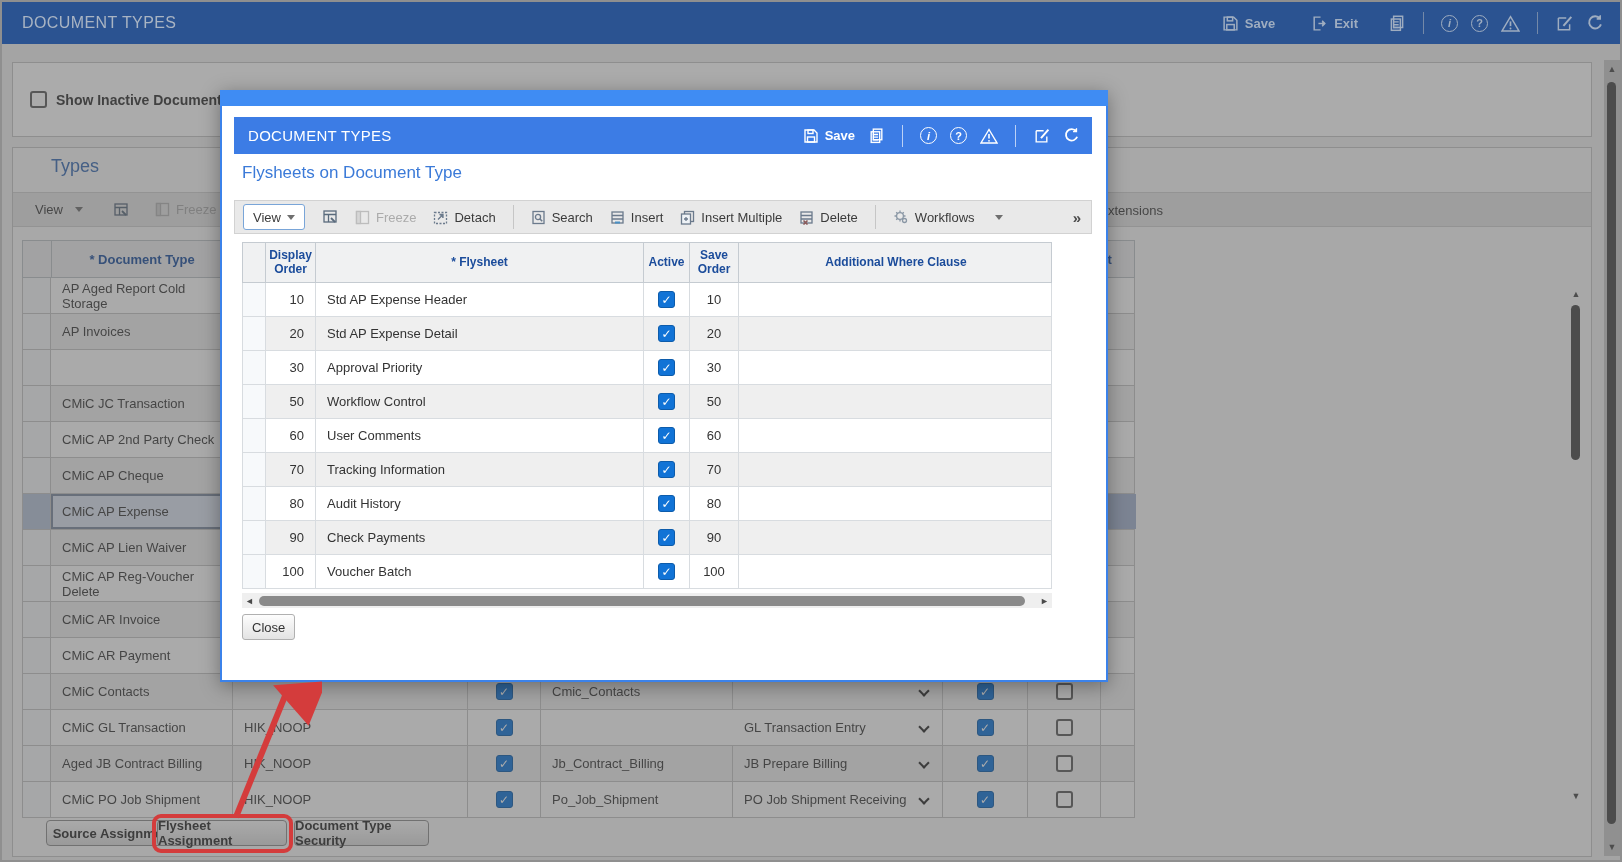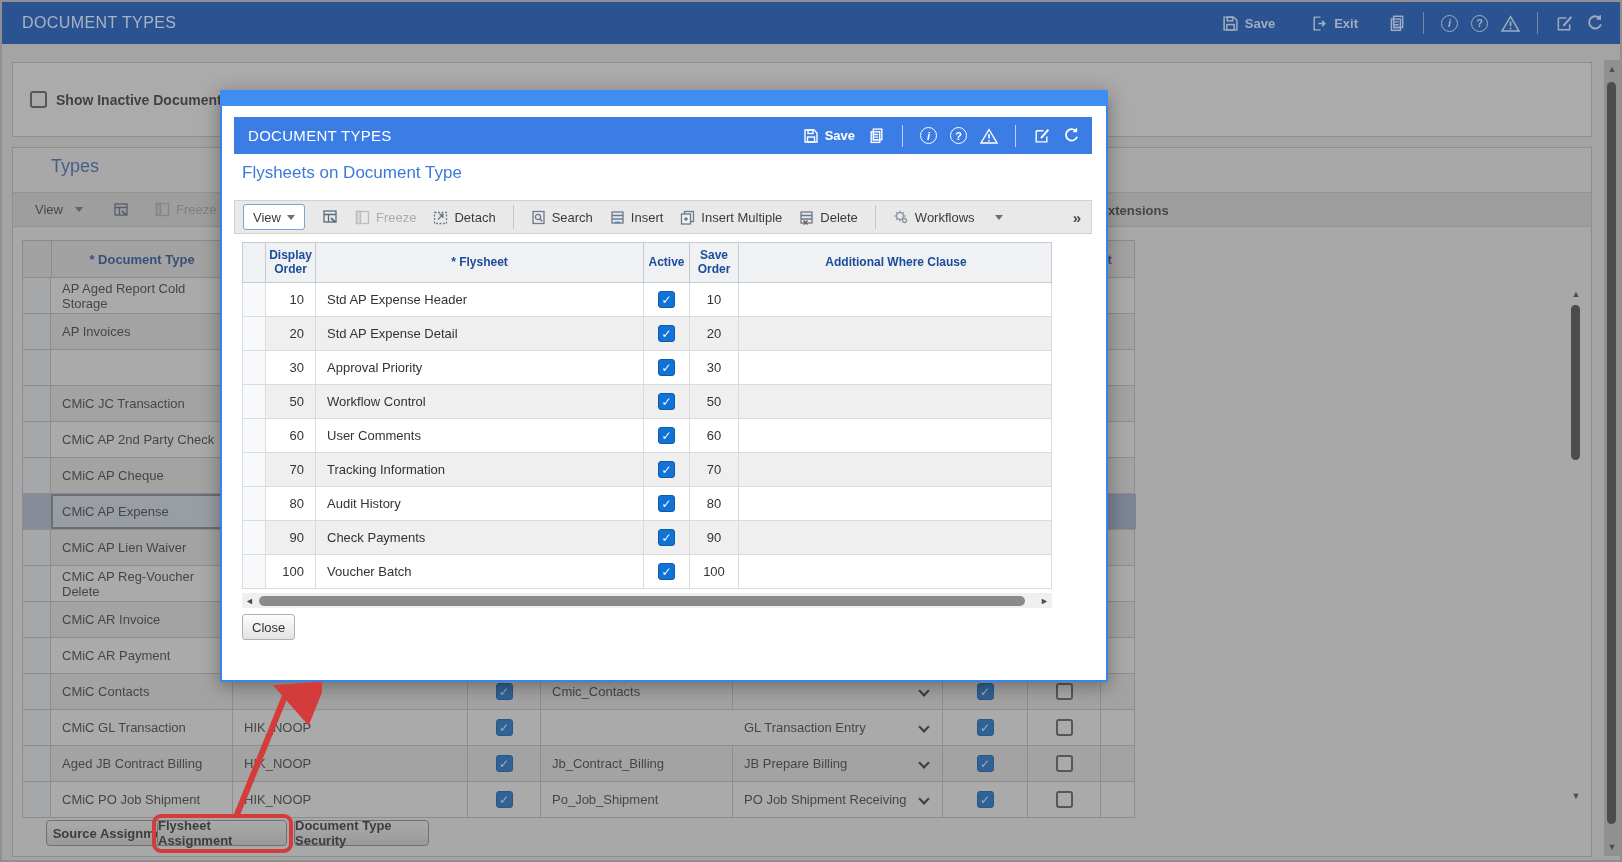--- a/index.html
+++ b/index.html
@@ -25,21 +25,21 @@
   .cb.on{background:#1173d6;border:1px solid #0d5cab;color:#fff;font-size:12px;font-weight:bold;line-height:16px;text-align:center;}
   .cb.on::after{content:"✓";}
   .p1 .cb{position:absolute;left:17px;top:28px;}
   .p1-label{position:absolute;left:43px;top:29px;font-size:14px;font-weight:bold;color:#333;}
   .p2{left:10px;top:103px;width:1580px;height:710px;background:#f7f7f7;}
   .types-h{position:absolute;left:30px;top:112px;font-size:18px;color:#3a6cb4;margin-left:19px;}
   .bg-toolbar{position:absolute;left:11px;top:148px;width:1578px;height:35px;background:#e4e4e4;border-top:1px solid #d0d0d0;border-bottom:1px solid #cfcfcf;display:flex;align-items:center;color:#3d3d3d;font-size:13px;}
   .caret{display:inline-block;width:0;height:0;border-left:4px solid transparent;border-right:4px solid transparent;border-top:5px solid #6f6f6f;margin-left:6px;vertical-align:middle;}
   .tb-item{display:flex;align-items:center;gap:6px;margin-left:22px;cursor:pointer;}
   .tb-item.dis{color:#ababab;cursor:default;}
-  .frag-ext{position:absolute;left:1106px;top:159px;font-size:13px;font-weight:bold;color:#3b3b3b;}
+  .frag-ext{position:absolute;left:1106px;top:159px;font-size:13px;font-weight:normal;color:#3b3b3b;}
 
   
   .bg-thead{position:absolute;left:20px;top:196px;width:1113px;height:38px;background:#ebeced;border:1px solid #bcc1c6;}
   .bg-thead .dt{position:absolute;left:28px;top:0;width:182px;height:100%;border-left:1px solid #bcc1c6;border-right:1px solid #bcc1c6;display:flex;align-items:center;justify-content:center;font-size:13px;font-weight:bold;color:#1d4f9e;}
   .bg-thead .edit{position:absolute;left:1078px;top:0;width:35px;height:100%;border-left:1px solid #bcc1c6;display:flex;align-items:center;font-size:13px;font-weight:bold;color:#1d4f9e;padding-left:2px;}
   .bg-row{position:absolute;left:20px;width:1113px;height:36px;border-bottom:1px solid #c4c4c4;border-left:1px solid #c4c4c4;border-right:1px solid #c4c4c4;font-size:13px;color:#3a3a3a;}
   .bg-row.even{background:#fbfbfb;}
   .bg-row.odd{background:#eeeeee;}
   .bg-row .cell{position:absolute;top:0;height:100%;display:flex;align-items:center;}
   .c-sel{left:0;width:28px;border-right:1px solid #c4c4c4;background:#f3f5f7;}

